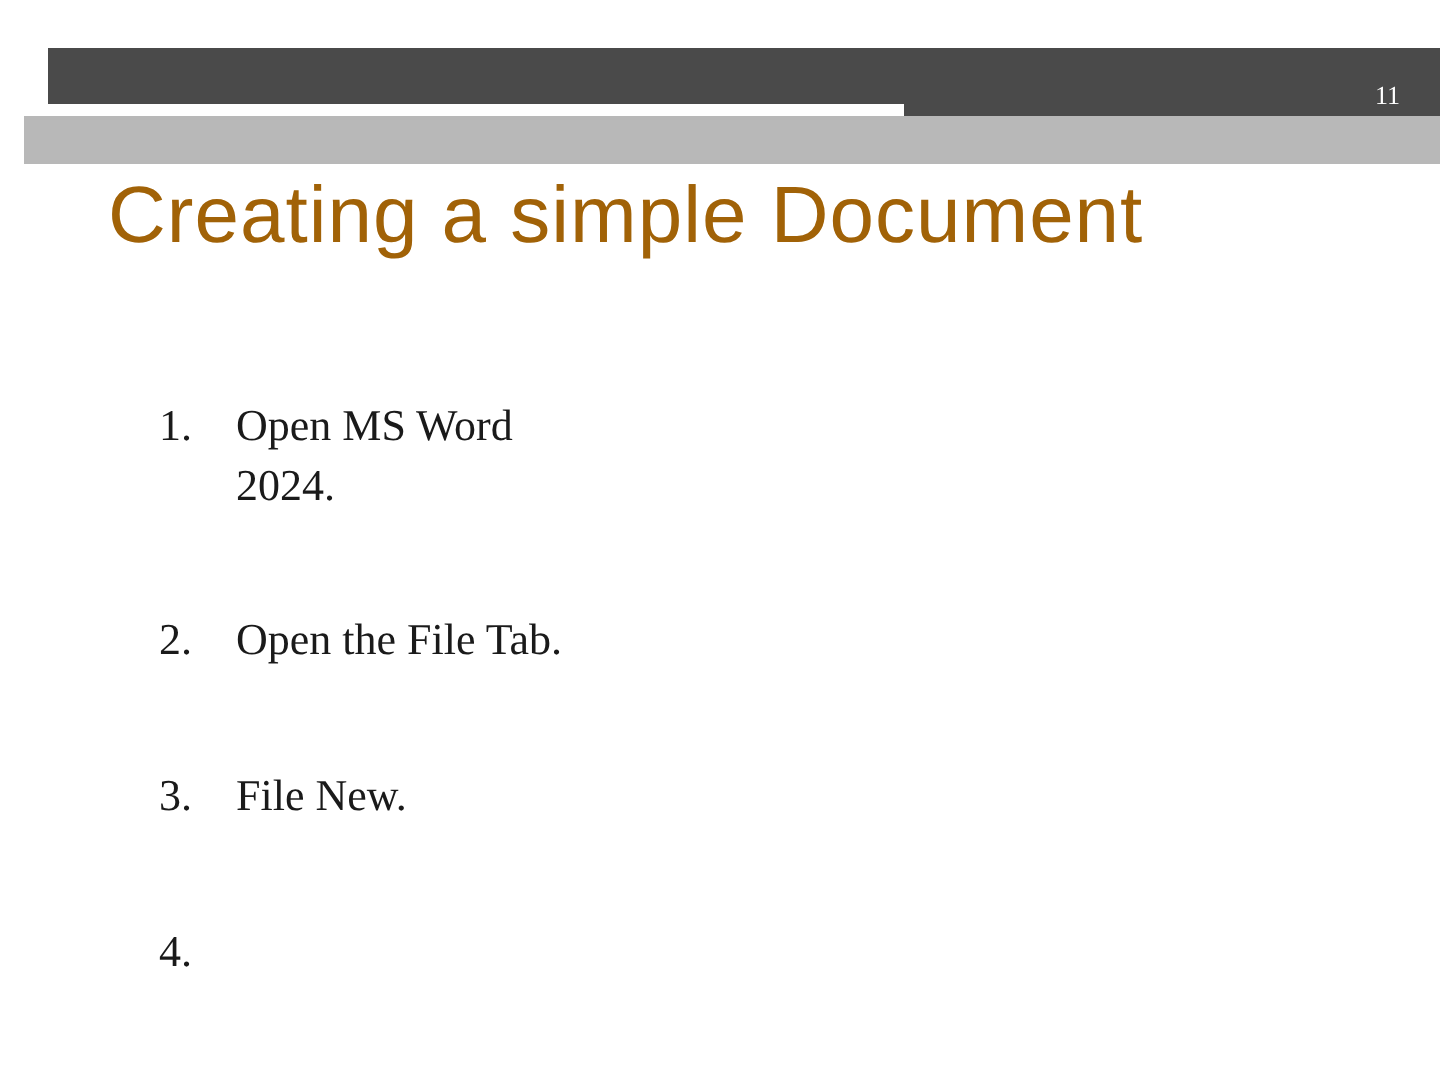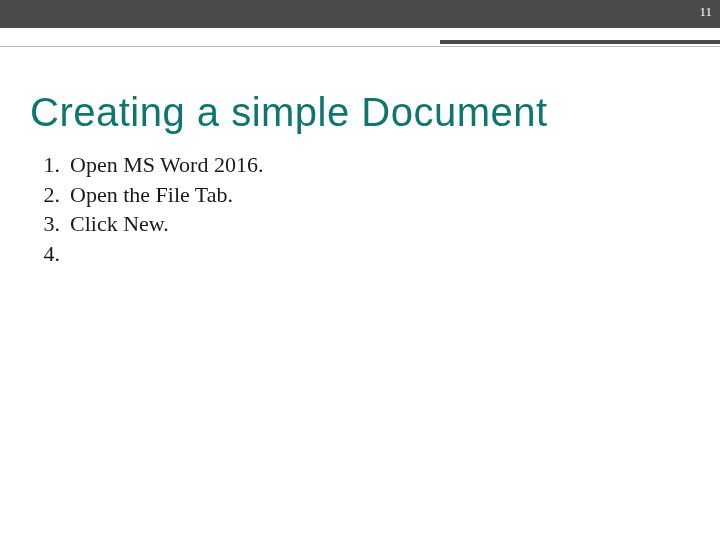--- a/index.html
+++ b/index.html
@@ -1,15 +1,15 @@
 <!DOCTYPE html>
 <html><head>
 <meta charset="utf-8">
 <style>
-  * { margin: 0; padding: 0; box-sizing: border-box; }
+  * { margin: 0; padding: 12px; box-sizing: border-box; }
   body {
     width: 720px;
     height: 540px;
     background: #ffffff;
     font-family: Georgia, 'Times New Roman', serif;
     overflow: hidden;
     position: relative;
   }
   .header-bar {
     width: 100%;
@@ -41,23 +41,22 @@
     height: 1px;
     background: #b8b8b8;
   }
   .slide-title {
     position: absolute;
     top: 62px;
     left: 30px;
     font-size: 40px;
     font-family: 'Trebuchet MS', 'Segoe UI', sans-serif;
     font-weight: normal;
-    color: #0f766e;
+    color: #a16207;
     letter-spacing: 0.5px;
-    margin-top: 28px;
   }
   .content-list {
     position: absolute;
     top: 150px;
     left: 28px;
     width: 290px;
   }
   .list-row {
     display: flex;
     align-items: flex-start;
@@ -84,26 +83,26 @@
 </div>
 
 <div class="accent-line"></div>
 <div class="accent-line-thin"></div>
 
 <h1 class="slide-title">Creating a simple Document</h1>
 
 <div class="content-list">
   <div class="list-row">
     <span class="list-num">1.</span>
-    <span class="list-text">Open MS Word 2016.</span>
+    <span class="list-text">Open MS Word 2024.</span>
   </div>
   <div class="list-row">
     <span class="list-num">2.</span>
     <span class="list-text">Open the File Tab.</span>
   </div>
   <div class="list-row">
     <span class="list-num">3.</span>
-    <span class="list-text">Click New.</span>
+    <span class="list-text">File New.</span>
   </div>
   <div class="list-row">
     <span class="list-num">4.</span>
   </div>
 </div>
 
 </body></html>

